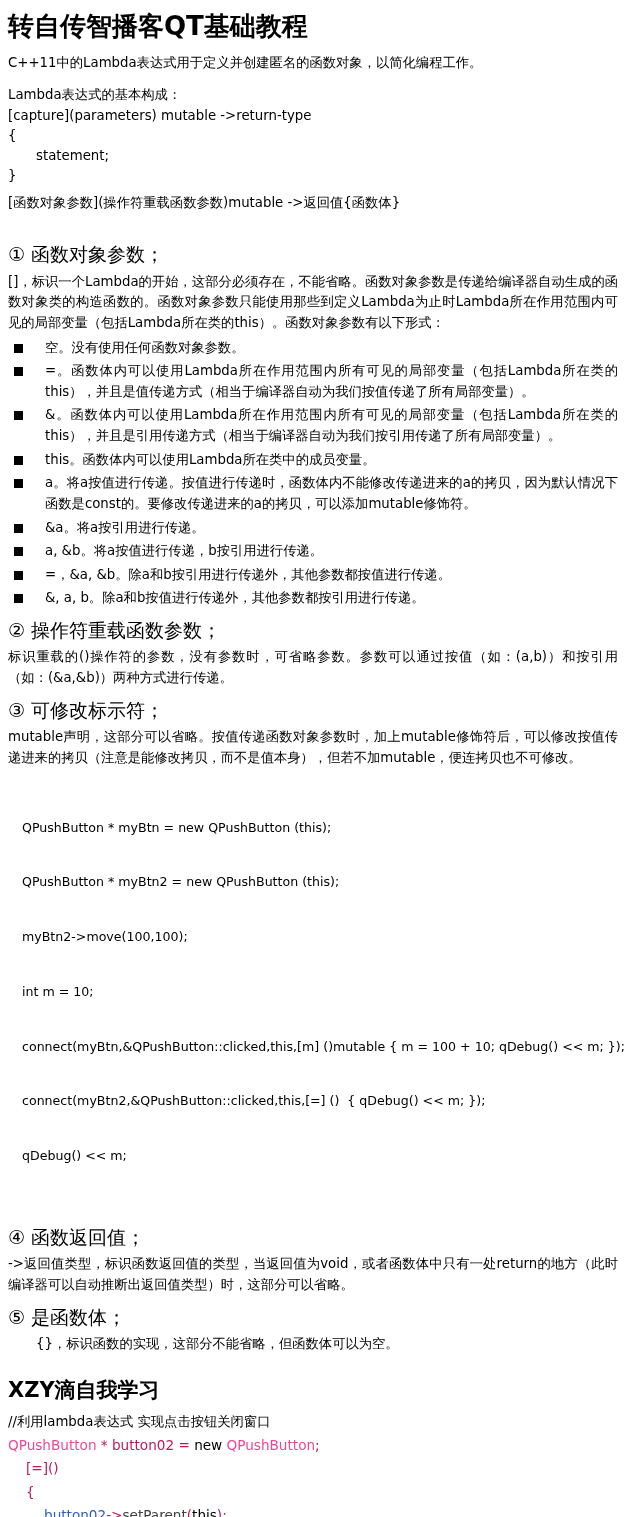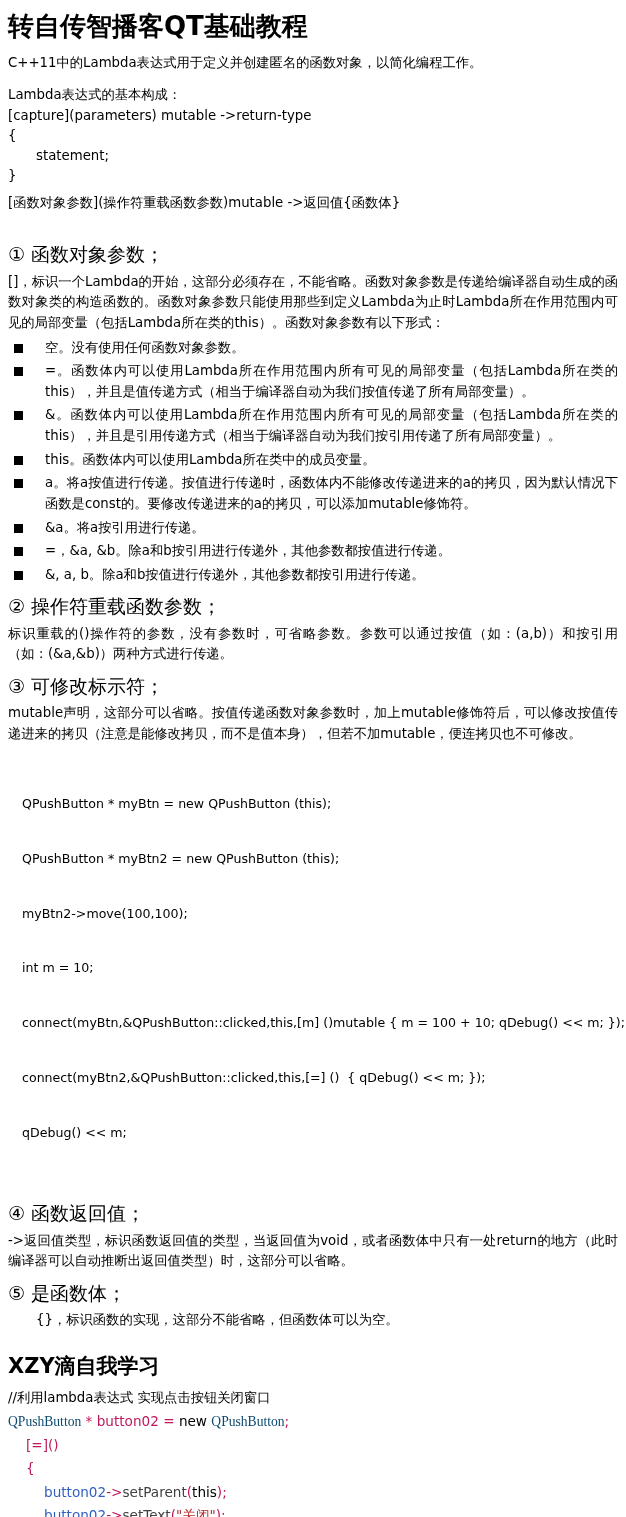--- a/index.html
+++ b/index.html
@@ -87,21 +87,21 @@
     line-height: 1.6;
     margin: 6px 0 2px 0;
   }
   
   .xzy-code {
     font-size: 13.6px;
     line-height: 1.72;
     white-space: pre;
     margin: 0;
   }
-  .c-type { color: #0c4a6e; font-family: Liberation Serif, serif; }
+  .c-type { color: #ec4899; }
   .c-kw { color: #000000; }
   .c-fn { color: #404040; }
   .c-str { color: #b03030; }
   .c-plain { color: #be185d; }
   .c-blue { color: #2f5fbf; }
   .comment-line {
     font-size: 13.3px;
     line-height: 1.6;
     margin: 0 0 2px 0;
   }
@@ -145,20 +145,24 @@
       <span class="bullet-marker"></span>
       <span class="bullet-text">this。函数体内可以使用Lambda所在类中的成员变量。</span>
     </li>
     <li class="bullet-item">
       <span class="bullet-marker"></span>
       <span class="bullet-text">a。将a按值进行传递。按值进行传递时，函数体内不能修改传递进来的a的拷贝，因为默认情况下函数是const的。要修改传递进来的a的拷贝，可以添加mutable修饰符。</span>
     </li>
     <li class="bullet-item">
       <span class="bullet-marker"></span>
       <span class="bullet-text">&amp;a。将a按引用进行传递。</span>
+    </li>
+    <li class="bullet-item">
+      <span class="bullet-marker"></span>
+      <span class="bullet-text">a, &amp;b。将a按值进行传递，b按引用进行传递。</span>
     </li>
     <li class="bullet-item">
       <span class="bullet-marker"></span>
       <span class="bullet-text">=，&amp;a, &amp;b。除a和b按引用进行传递外，其他参数都按值进行传递。</span>
     </li>
     <li class="bullet-item">
       <span class="bullet-marker"></span>
       <span class="bullet-text">&amp;, a, b。除a和b按值进行传递外，其他参数都按引用进行传递。</span>
     </li>
   </ul>

